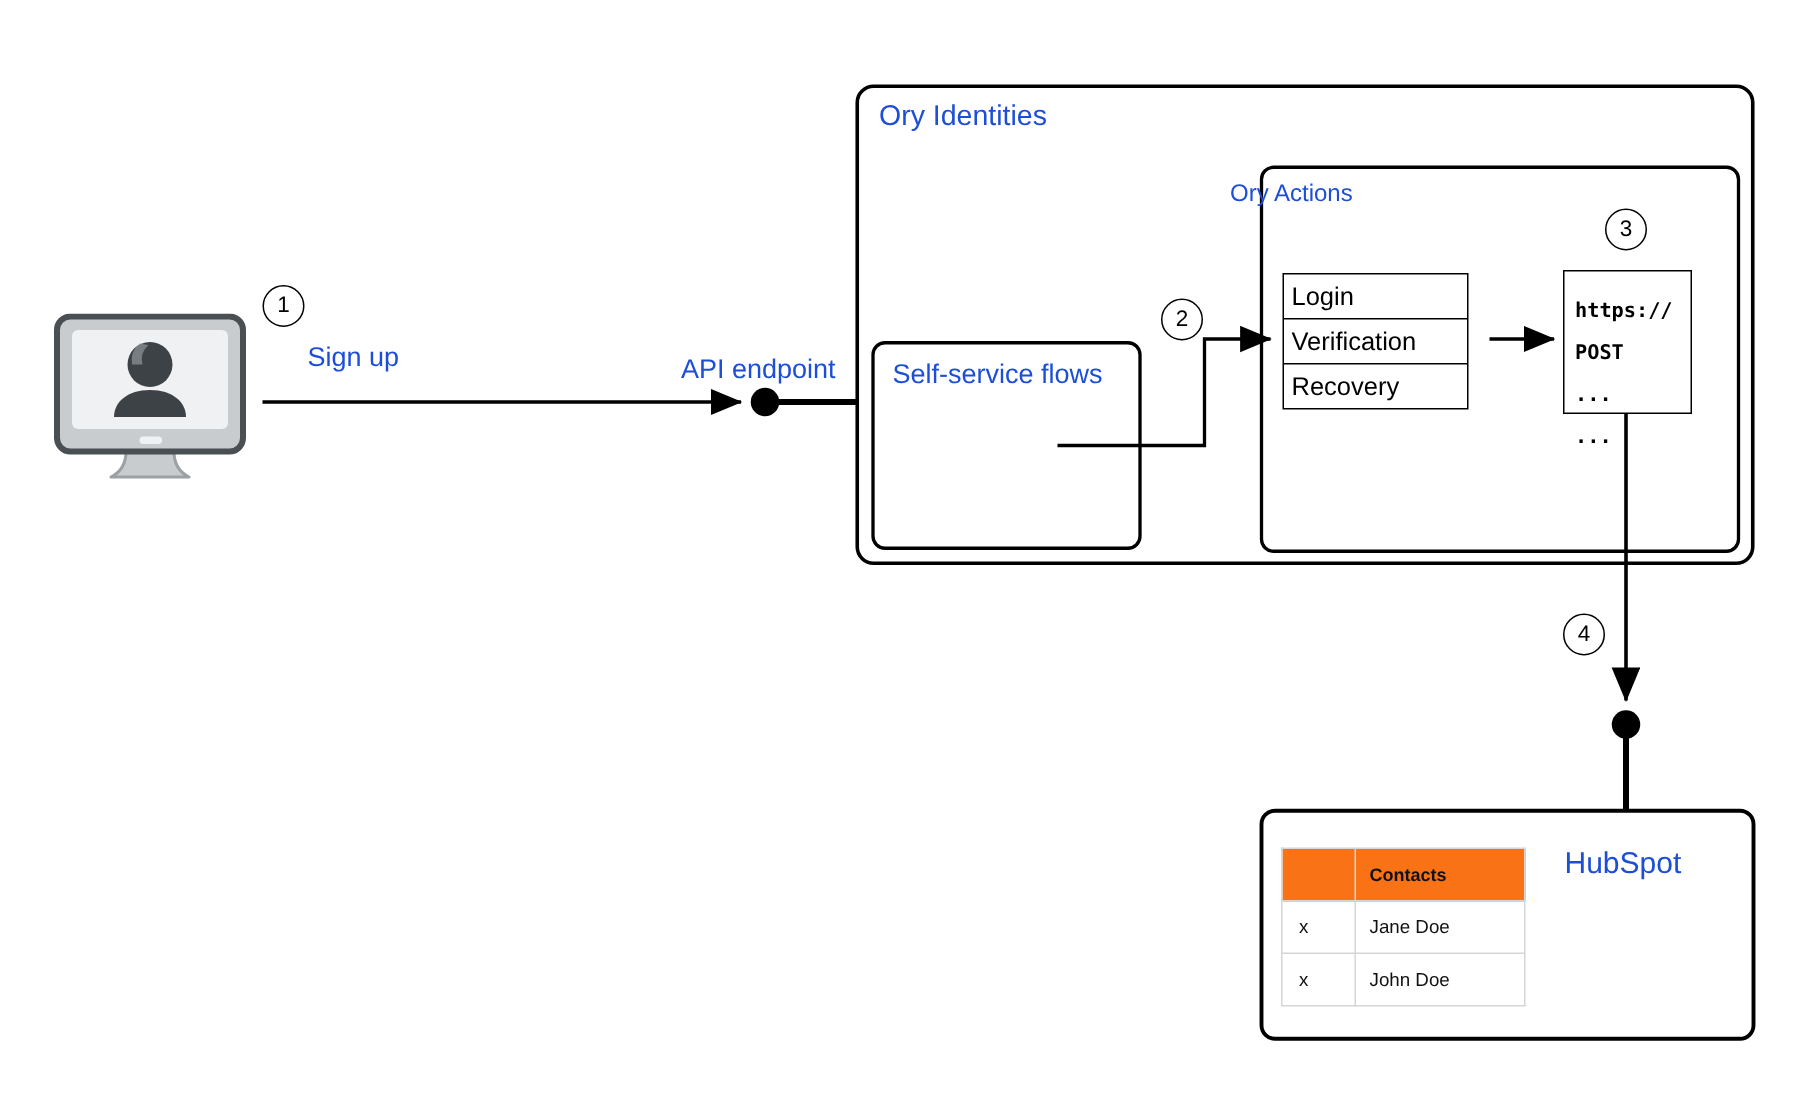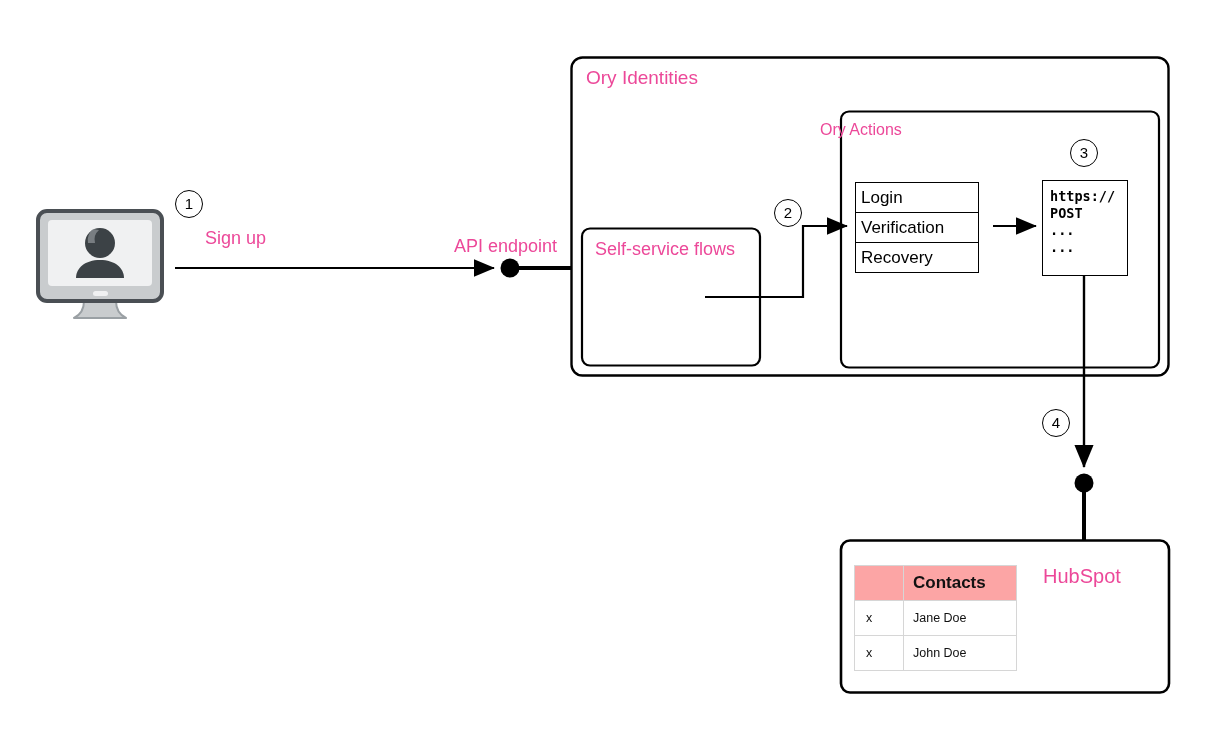--- a/index.html
+++ b/index.html
@@ -8,21 +8,21 @@
     width:1212px;height:730px;
     font-family:"Liberation Sans", sans-serif;
     color:#000000;
     overflow:hidden;
   }
   #stage{position:relative;width:1212px;height:730px;}
 
   svg.layer{position:absolute;left:0;top:0;width:1212px;height:730px;}
 
   
-  .lbl{position:absolute;white-space:nowrap;color:#ec4899;}
+  .lbl{position:absolute;white-space:nowrap;color:#1d4ed8;}
   .t-signup{left:205px;top:228px;font-size:18px;}
   .t-api{left:454px;top:236px;font-size:18px;}
   .t-oryid{left:586px;top:67px;font-size:19px;}
   .t-oryact{left:820px;top:121px;font-size:16px;}
   .t-ssf{left:595px;top:239px;font-size:18px;}
   .t-hubspot{left:1043px;top:565px;font-size:20px;}
   .t-crm{left:840px;top:501px;font-size:16px;
         font-family:"DejaVu Sans Mono","Liberation Mono",monospace;letter-spacing:0px;}
 
   
@@ -31,28 +31,28 @@
   .flowlist .row{height:29.8px;line-height:29.8px;padding-left:5px;
             font-size:17px;border-bottom:1.6px solid #000;box-sizing:border-box;}
   .flowlist .row:last-child{border-bottom:none;}
 
   
   .codebox{position:absolute;left:1042px;top:180px;width:86px;height:96px;
            border:1.8px solid #000;box-sizing:border-box;background:#fff;
            font-family:"DejaVu Sans Mono","Liberation Mono",monospace;
            font-size:13.5px;line-height:17px;padding:7px 0 0 7px;
            font-weight:bold;}
-  .codebox div{white-space:nowrap;}
+  .codebox div{white-space:nowrap;margin-top:11px;}
 
   
   .ctable{position:absolute;left:854px;top:565px;width:163px;
           border-collapse:collapse;background:#fff;font-size:12.5px;}
   .ctable td,.ctable th{border:1px solid #d6d6d6;height:34px;
           padding:0 0 0 9px;text-align:left;font-weight:normal;color:#111;}
-  .ctable .hdr td{background:#fca5a5;font-weight:bold;font-size:17px;margin-top:12px;}
+  .ctable .hdr td{background:#f97316;font-weight:bold;font-size:12px;margin-top:12px;}
   .ctable .c1{width:37px;padding-left:11px;}
 
   
   .badge{position:absolute;width:28px;height:28px;border-radius:50%;
          border:1.4px solid #000;background:#fff;
          font-size:15px;line-height:26px;text-align:center;box-sizing:border-box;}
   .b1{left:175px;top:190px;}
   .b2{left:774px;top:199px;}
   .b3{left:1070px;top:139px;}
   .b4{left:1042px;top:409px;}

